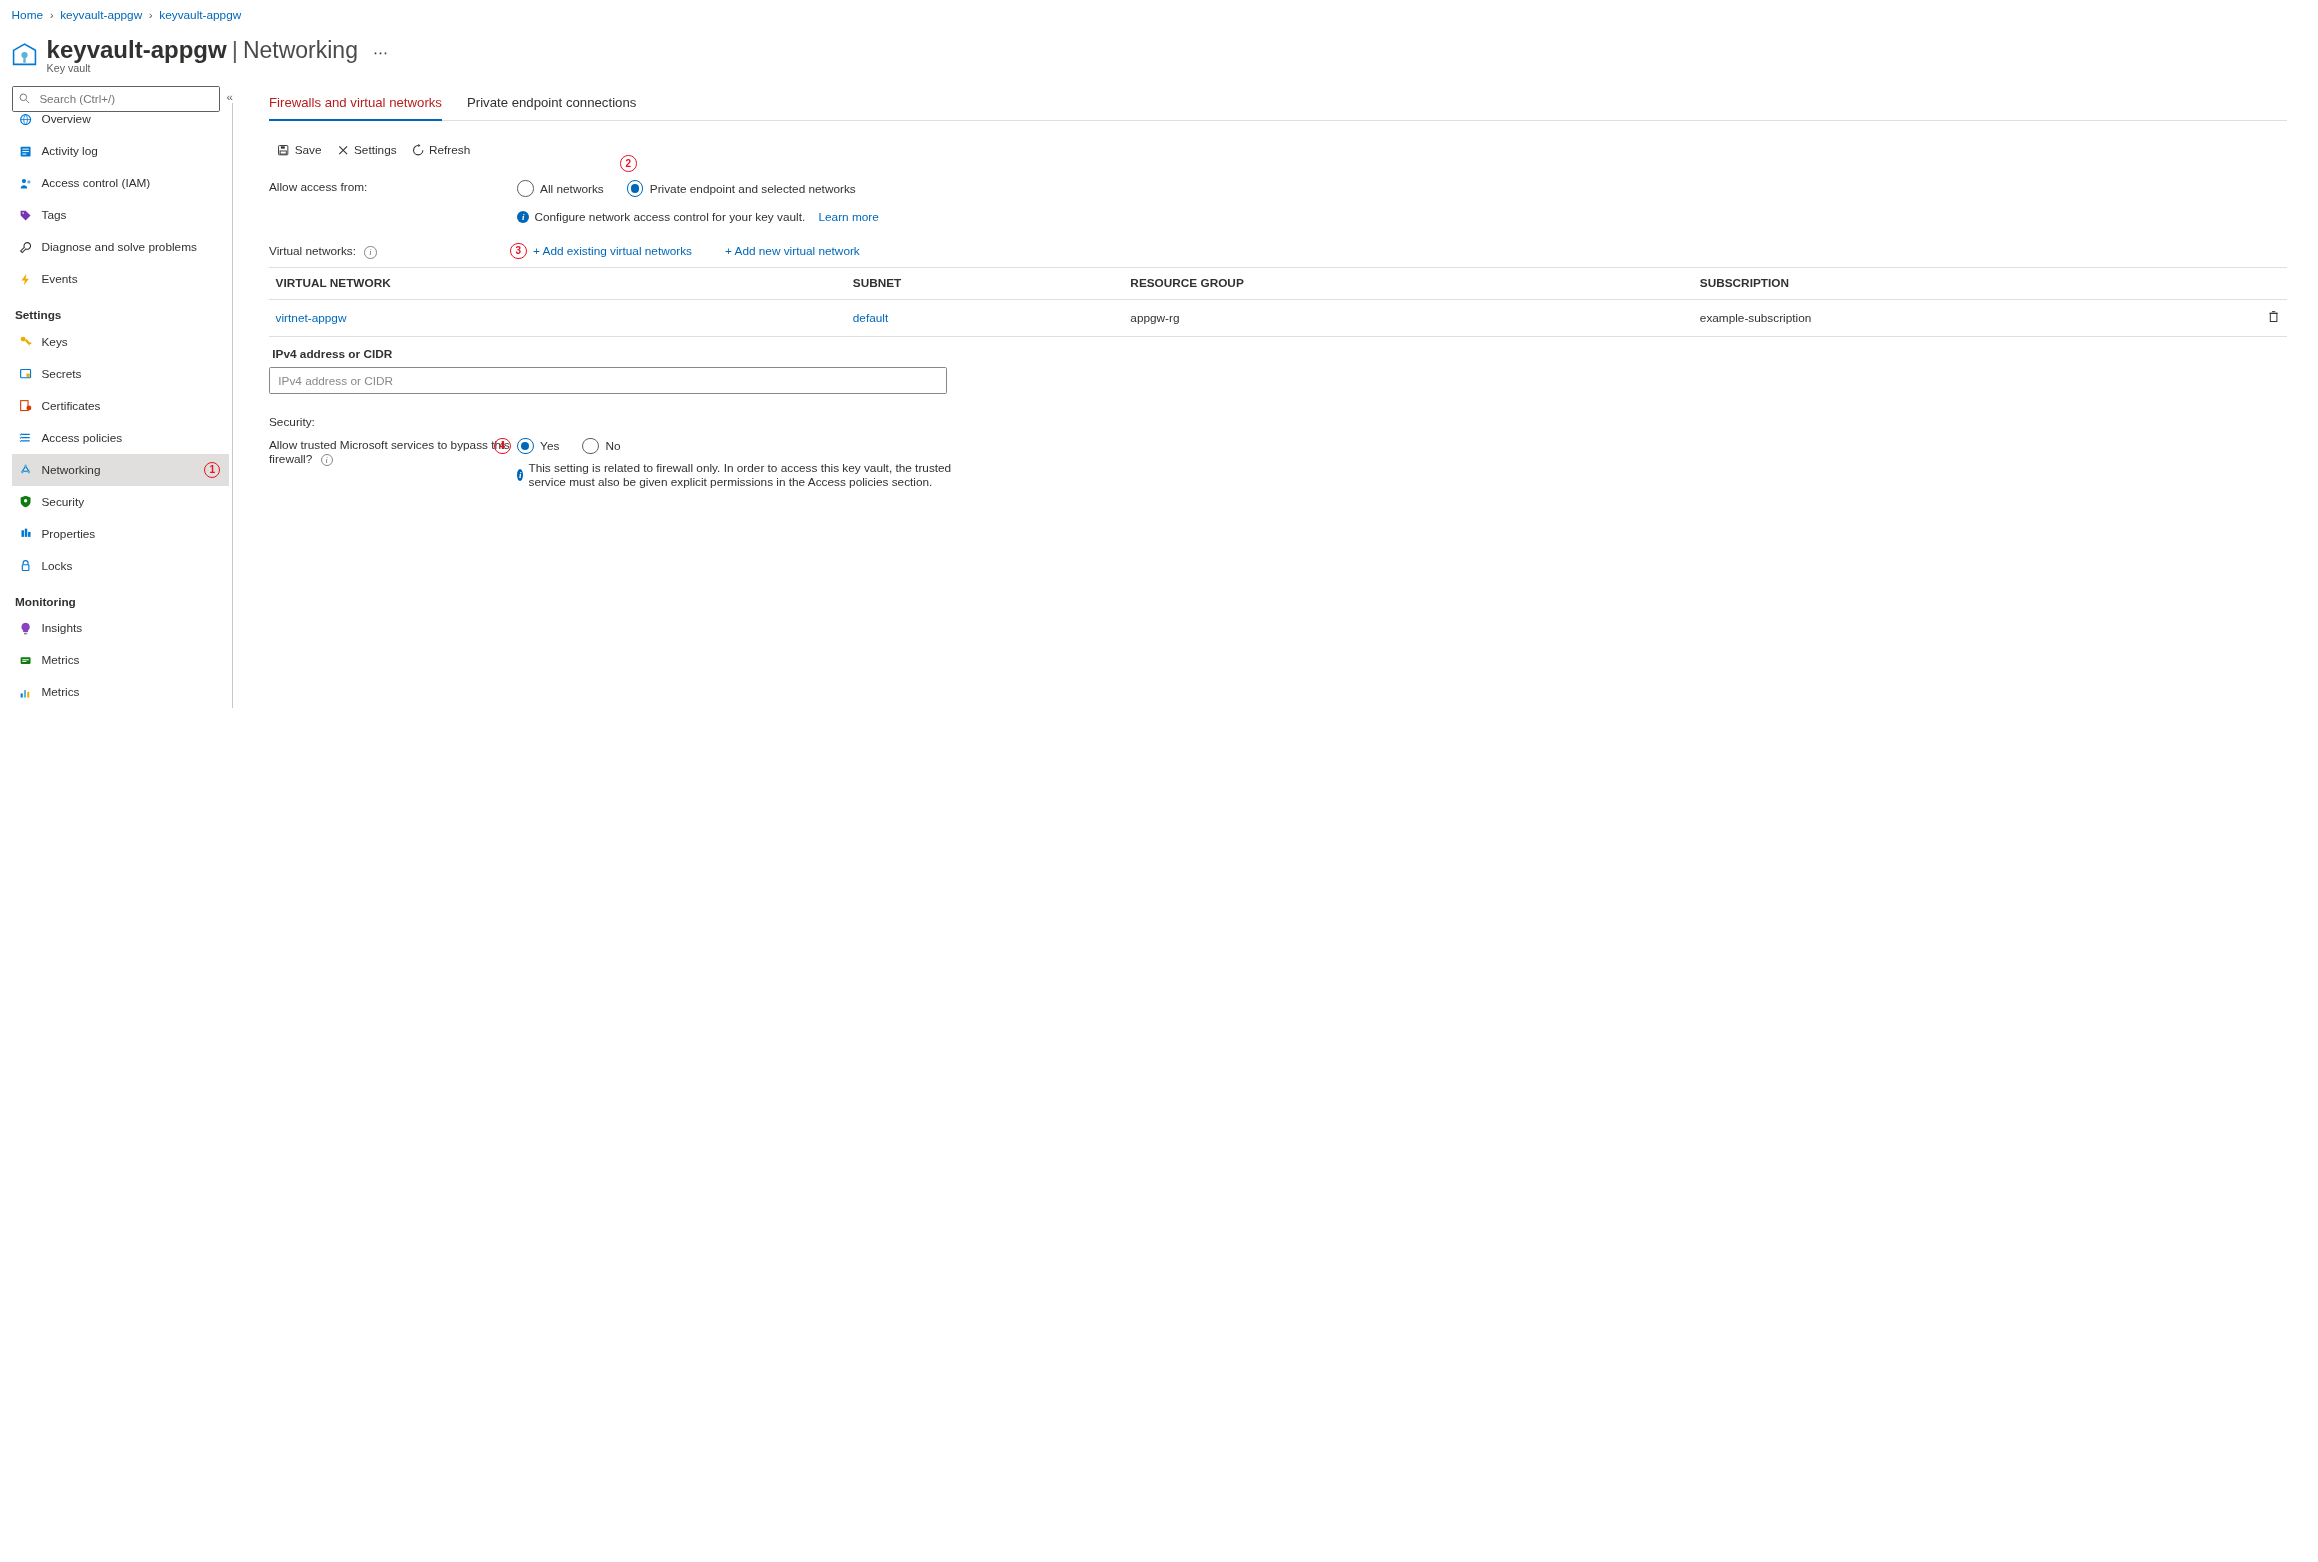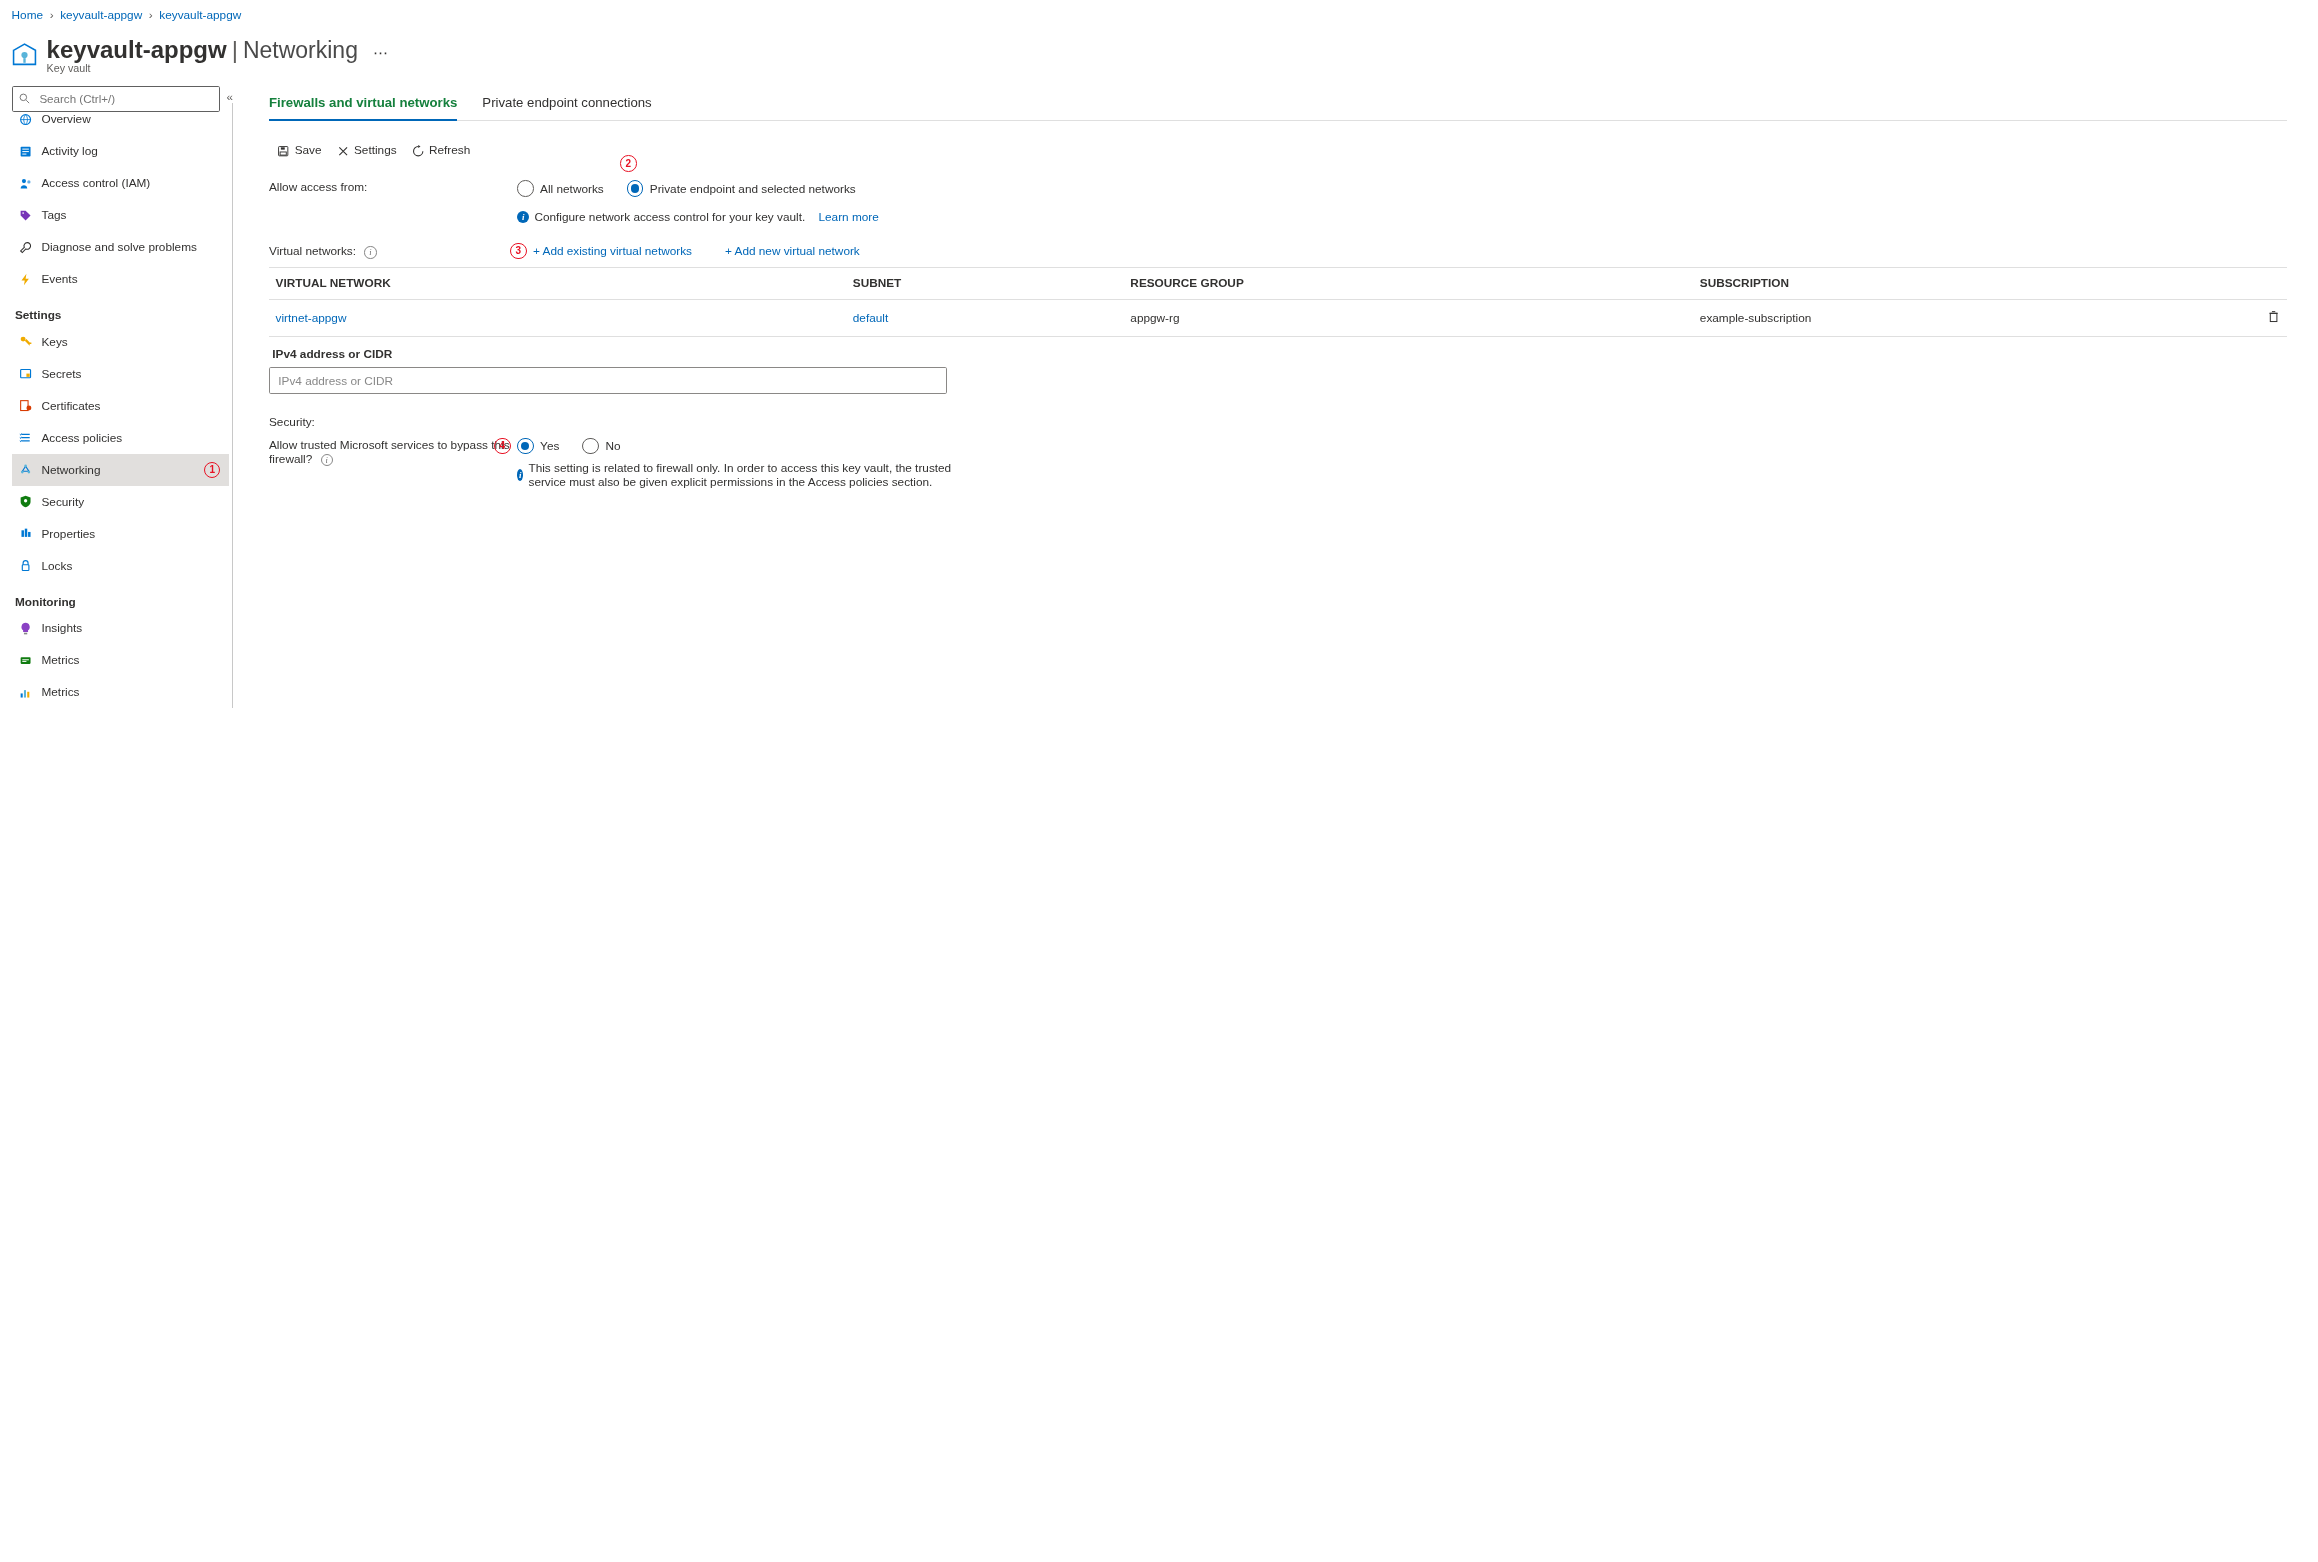--- a/index.html
+++ b/index.html
@@ -49,26 +49,26 @@
   .nav-icon{width:15px;display:flex;justify-content:center}
   .nav-section{font-weight:600;padding:13.2px 3.3px 3.3px 3.3px}
 
   .callout{width:16.5px;height:16.5px;border:1.2px solid var(--red);border-radius:50%;display:inline-flex;align-items:center;justify-content:center;color:var(--red);font-size:10px;font-weight:600}
 
   .main{flex:1;padding:6.6px 31px 33px 31px;overflow:auto;position:relative}
 
   
   .tabs{display:flex;border-bottom:0.8px solid var(--border);margin-bottom:10px}
   .tab{padding:8.3px 0 10px 0;margin-right:25px;font-size:13.2px;color:#323130;cursor:pointer;position:relative}
-  .tab.active{color:#15803d;font-weight:700}
+  .tab.active{color:#b91c1c;font-weight:400}
   .tab.active::after{content:"";position:absolute;left:0;right:0;bottom:-0.8px;height:2.5px;background:var(--link)}
 
   
   .toolbar{display:flex;align-items:center;gap:15px;padding:11.6px 0 15px 8.3px}
-  .tbtn{display:flex;align-items:flex-end;gap:5px;color:#a19f9d;cursor:default}
+  .tbtn{display:flex;align-items:center;gap:5px;color:#a19f9d;cursor:default}
   .tbtn.enabled{color:#323130;cursor:pointer}
   .tbtn svg{width:12.4px;height:12.4px}
 
   .form-row{display:flex;align-items:flex-start;margin:8.3px 0}
   .form-label{flex:0 0 248px;color:var(--text)}
   .form-content{flex:1;display:flex;flex-direction:column;gap:6.6px}
 
   .radio-row{display:flex;align-items:center;gap:23px;position:relative}
   .radio{display:flex;align-items:center;gap:6.6px;cursor:pointer}
   .radio .circle{width:16.5px;height:16.5px;border:1.2px solid #605e5c;border-radius:50%;display:inline-flex;align-items:center;justify-content:center}

